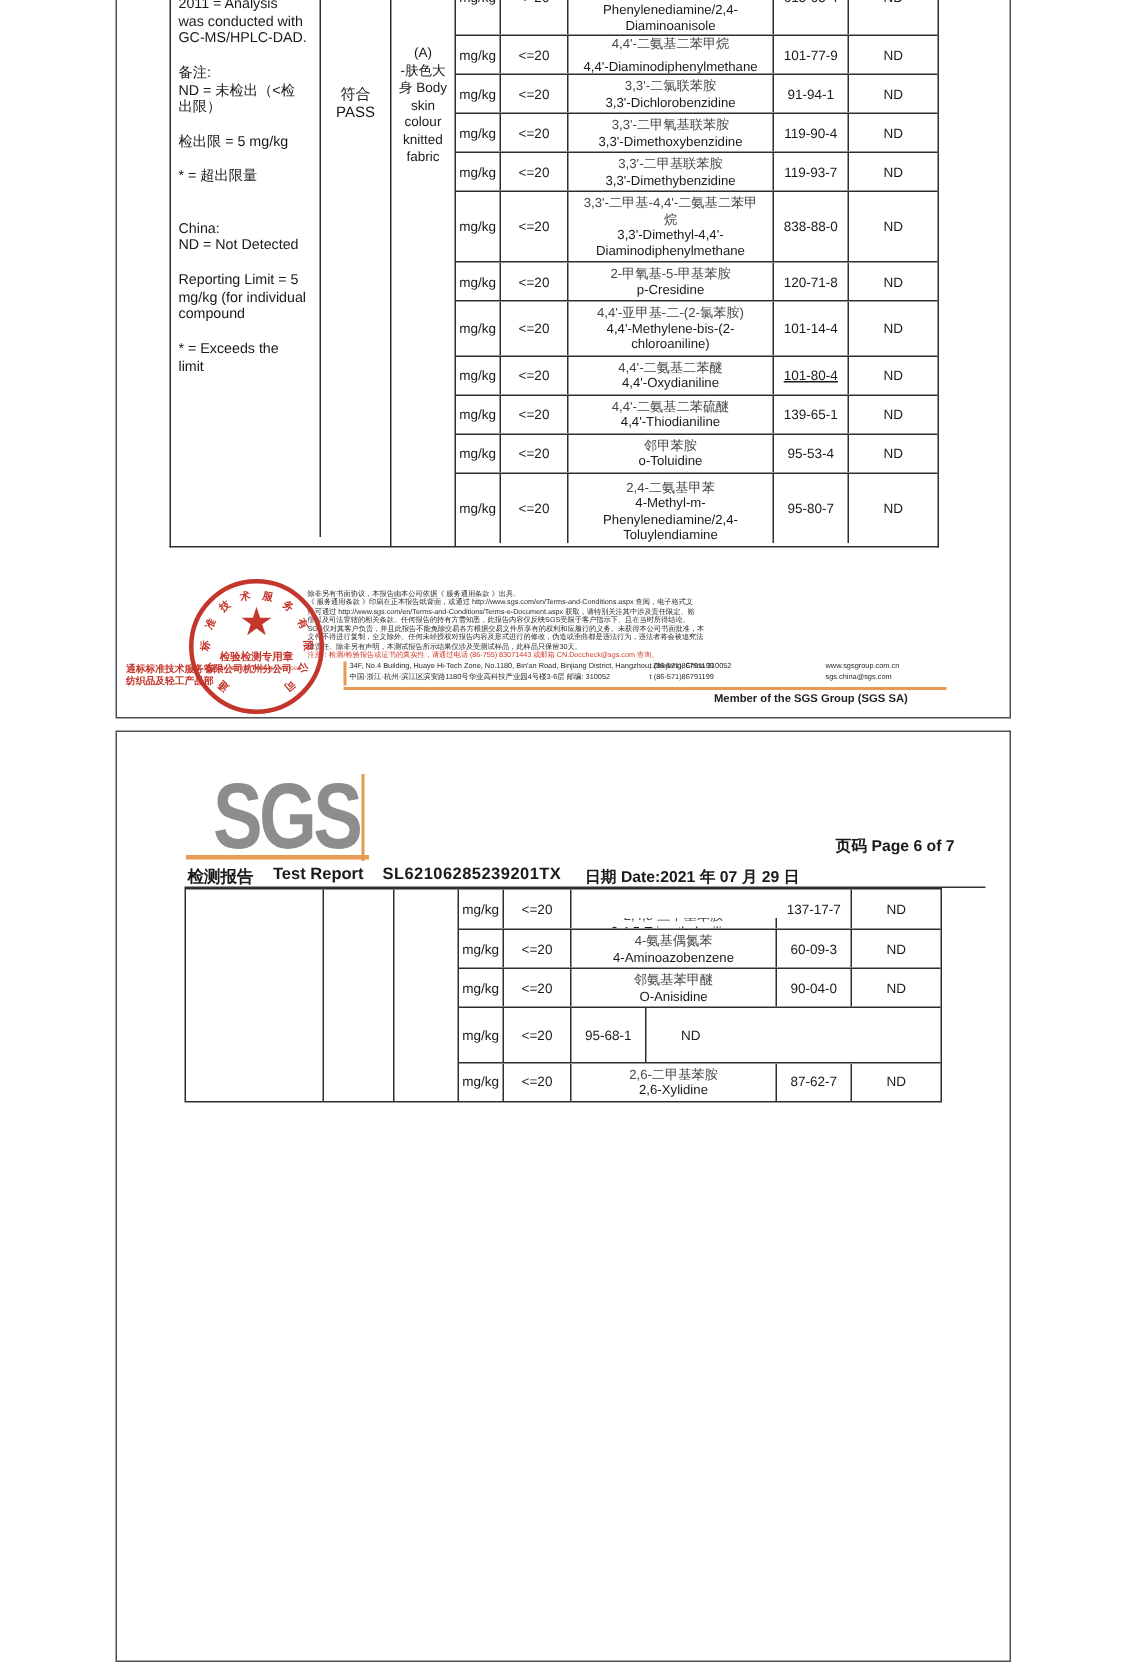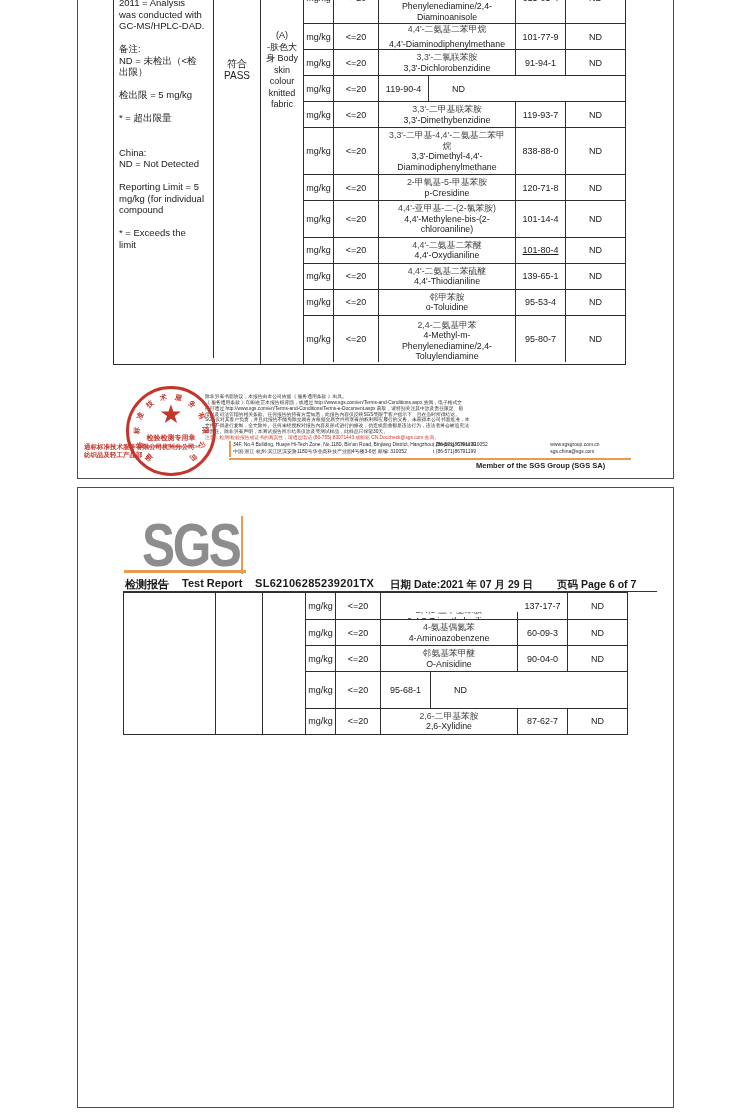--- a/index.html
+++ b/index.html
@@ -145,20 +145,24 @@
             <span class="cellwrap">ND</span>
           </div>
         </div>
         <div class="trow" style="height: 26px;">
           <div class="c unit" style="width: 30px;">
             <span class="cellwrap">mg/kg</span>
           </div>
           <div class="c limit" style="width: 45px;">
             <span class="cellwrap">&lt;=20</span>
           </div>
+          <div class="c subst" style="width: 137px;">
+            <div class="sline cn">3,3'-二甲氧基联苯胺</div>
+            <div class="sline">3,3'-Dimethoxybenzidine</div>
+          </div>
           <div class="c cas" style="width: 50px;">
             <span class="cellwrap">119-90-4</span>
           </div>
           <div class="c res" style="width: 59px;">
             <span class="cellwrap">ND</span>
           </div>
         </div>
         <div class="trow" style="height: 26px;">
           <div class="c unit" style="width: 30px;">
             <span class="cellwrap">mg/kg</span>
@@ -363,21 +367,21 @@
   <div class="frame" style="left:77px;top:487px;width:595px;height:619px;"></div>
 
   <div class="sgslogo" style="left:142px;top:521px;">SGS</div>
   <div class="orange" style="left:124px;top:570px;width:122px;height:2.5px;"></div>
   <div class="orange" style="left:241px;top:516px;width:2px;height:58px;"></div>
 
   <div class="hdr" style="left:125px;top:577px;font-size:11px;">检测报告</div>
   <div class="hdr" style="left:182px;top:577px;font-size:11px;">Test Report</div>
   <div class="hdr" style="left:255px;top:577px;font-size:11px;letter-spacing:0.3px;">SL62106285239201TX</div>
   <div class="hdr" style="left:390px;top:578px;font-size:10.5px;">日期 Date:2021 年 07 月 29 日</div>
-  <div class="hdr" style="left:557px;top:578px;font-size:10.5px;">页码 Page 6 of 7</div>
+  <div class="hdr" style="left:557px;top:557px;font-size:10.5px;">页码 Page 6 of 7</div>
   <div class="abs" style="left:123px;top:591px;width:534px;height:1px;background:#333;"></div>
 
   <div class="ttable" style="left:123px;top:592px;">
     <div class="tcol" style="width:92px;" id="p2-colfill1"></div>
     <div class="tcol" style="width:47px;"></div>
     <div class="tcol" style="width:43px;"></div>
     <div class="rowsbox" id="p2-rows">
         <div class="trow" style="height: 26px;">
           <div class="c unit" style="width: 30px;">
             <span class="cellwrap">mg/kg</span>

